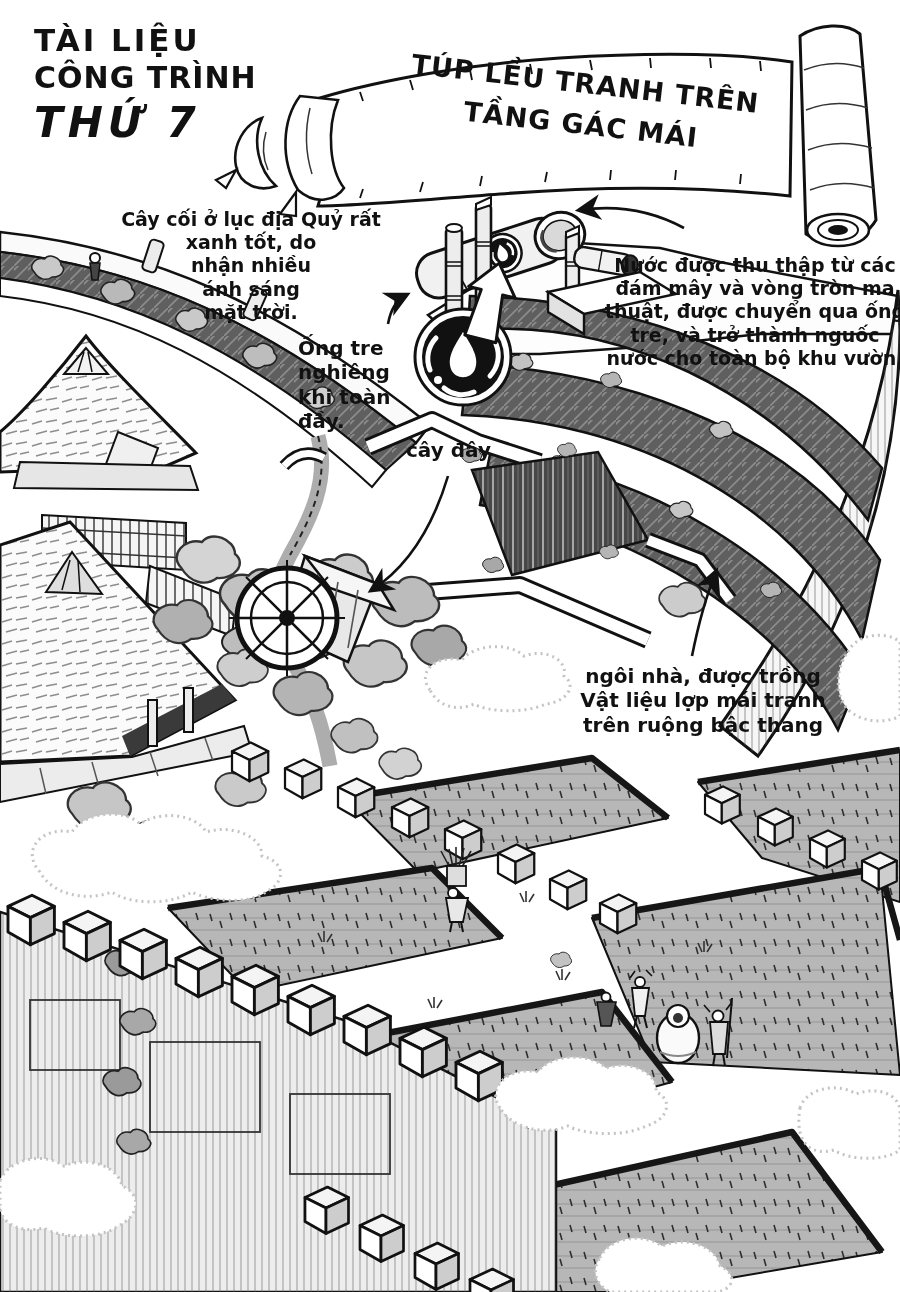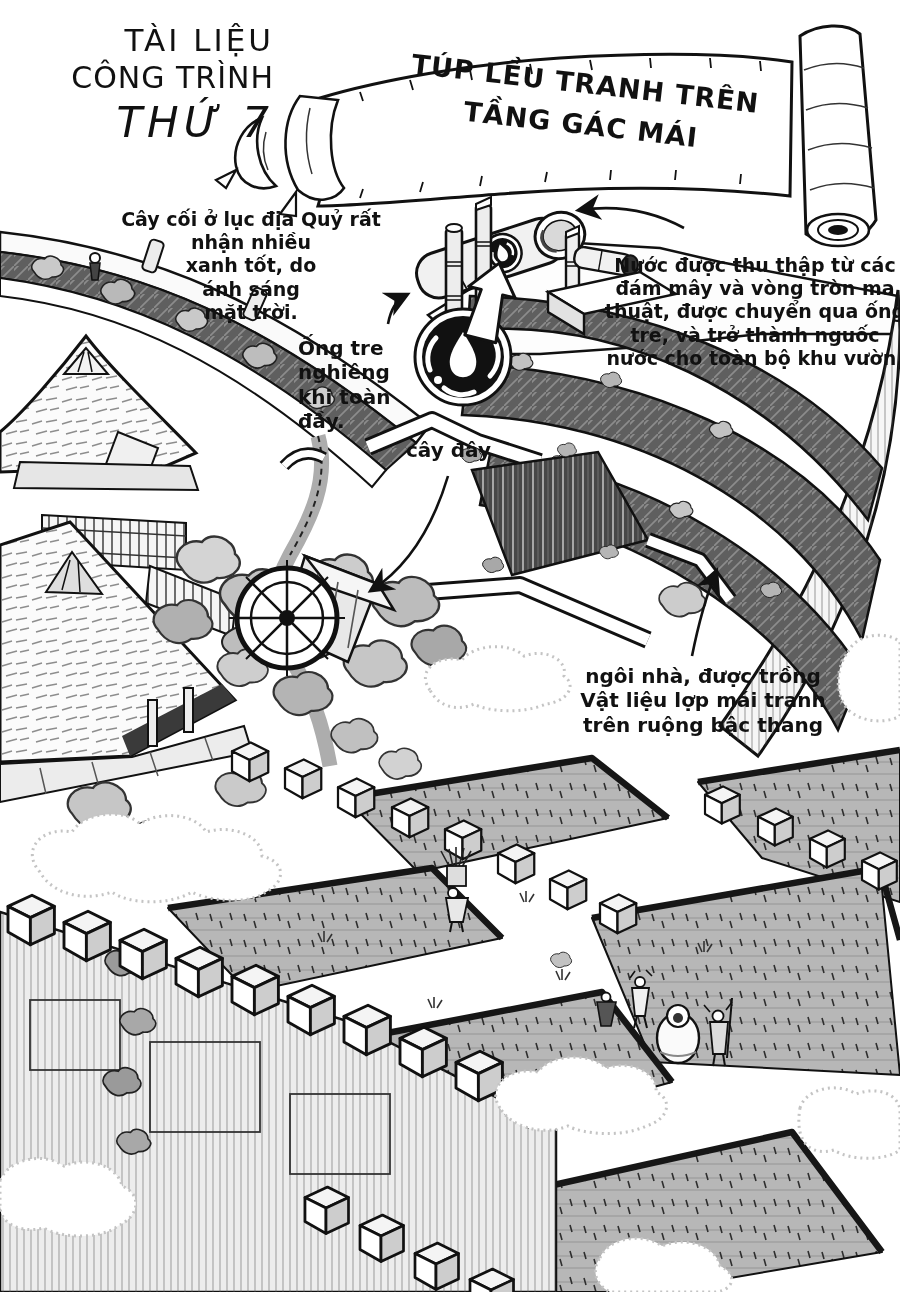--- a/index.html
+++ b/index.html
@@ -1,21 +1,21 @@
 <!DOCTYPE html>
 <html><head>
 <meta charset="utf-8">
 <style>
   html,body{margin:0;padding:0;background:#fff;}
   .page{position:relative;width:900px;height:1292px;background:#ffffff;overflow:hidden;
         font-family:"DejaVu Sans","Liberation Sans",sans-serif;color:#111;}
   .art{position:absolute;left:0;top:0;}
   .txt{position:absolute;color:#111;}
   .txt span{display:block;white-space:nowrap;}
-  .title-block{left:34px;top:22px;width:240px;text-align:right;font-weight:normal;}
+  .title-block{left:34px;top:22px;width:240px;text-align:left;font-weight:bold;}
   .title-block .t1{font-size:31px;letter-spacing:3px;line-height:1.2;}
   .title-block .t2{font-size:30px;letter-spacing:1px;line-height:1.25;}
   .title-block .t3{font-size:42px;font-style:italic;letter-spacing:5px;line-height:1.15;margin-top:2px;}
   .banner-text{left:398px;top:64px;width:370px;transform:rotate(6.5deg);text-align:center;
                font-weight:bold;font-size:27px;letter-spacing:1px;line-height:1.5;}
   .note{font-weight:bold;font-size:19px;line-height:1.22;}
   .note-sunlight{left:120px;top:208px;width:262px;text-align:center;}
   .note-water{left:602px;top:254px;width:306px;text-align:center;}
   .note-bamboo{left:298px;top:336px;width:134px;text-align:left;font-size:20px;}
   .note-tree{left:406px;top:438px;width:110px;text-align:left;font-size:20px;}
@@ -392,22 +392,22 @@
   <span class="t3">THỨ 7</span>
 </div>
 
 <div class="txt banner-text">
   <span>TÚP LỀU TRANH TRÊN</span>
   <span>TẦNG GÁC MÁI</span>
 </div>
 
 <div class="txt note note-sunlight">
   <span>Cây cối ở lục địa Quỷ rất</span>
+  <span>xanh tốt, do</span>
   <span>nhận nhiều</span>
-  <span>xanh tốt, do</span>
   <span>ánh sáng</span>
   <span>mặt trời.</span>
 </div>
 
 <div class="txt note note-water">
   <span>Nước được thu thập từ các</span>
   <span>đám mây và vòng tròn ma</span>
   <span>thuật, được chuyển qua ống</span>
   <span>tre, và trở thành nguốc</span>
   <span>nước cho toàn bộ khu vườn.</span>

